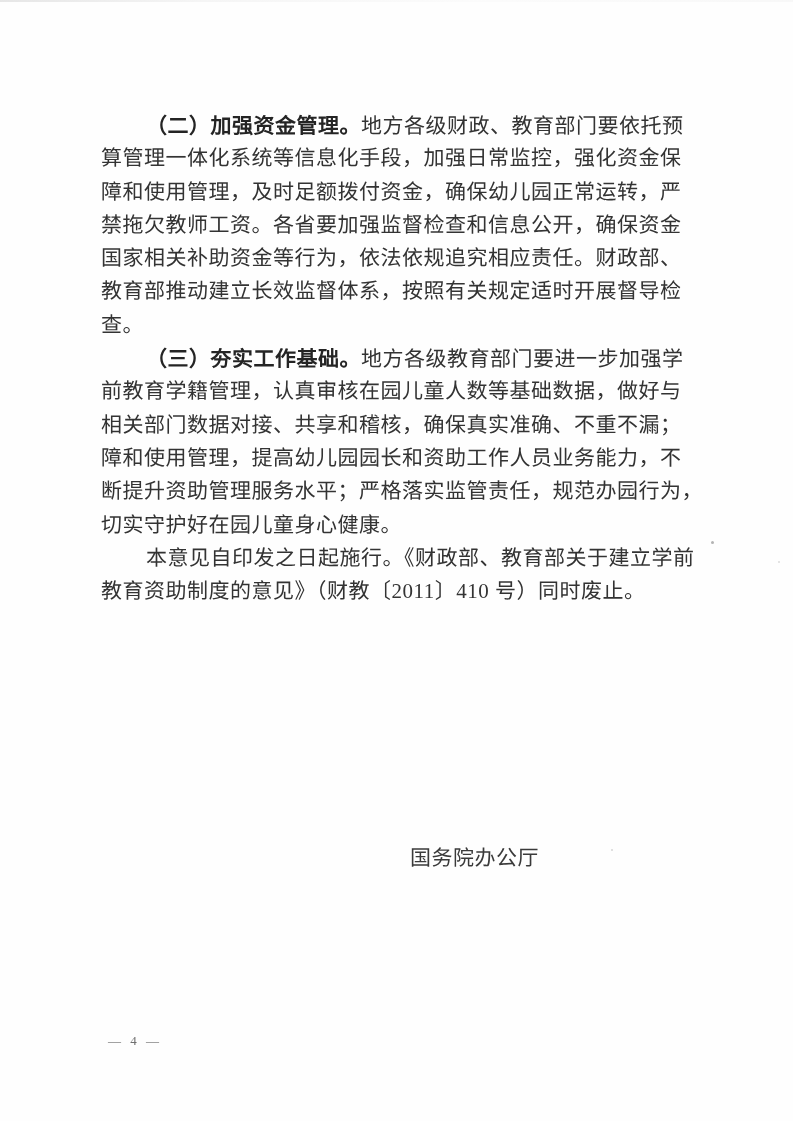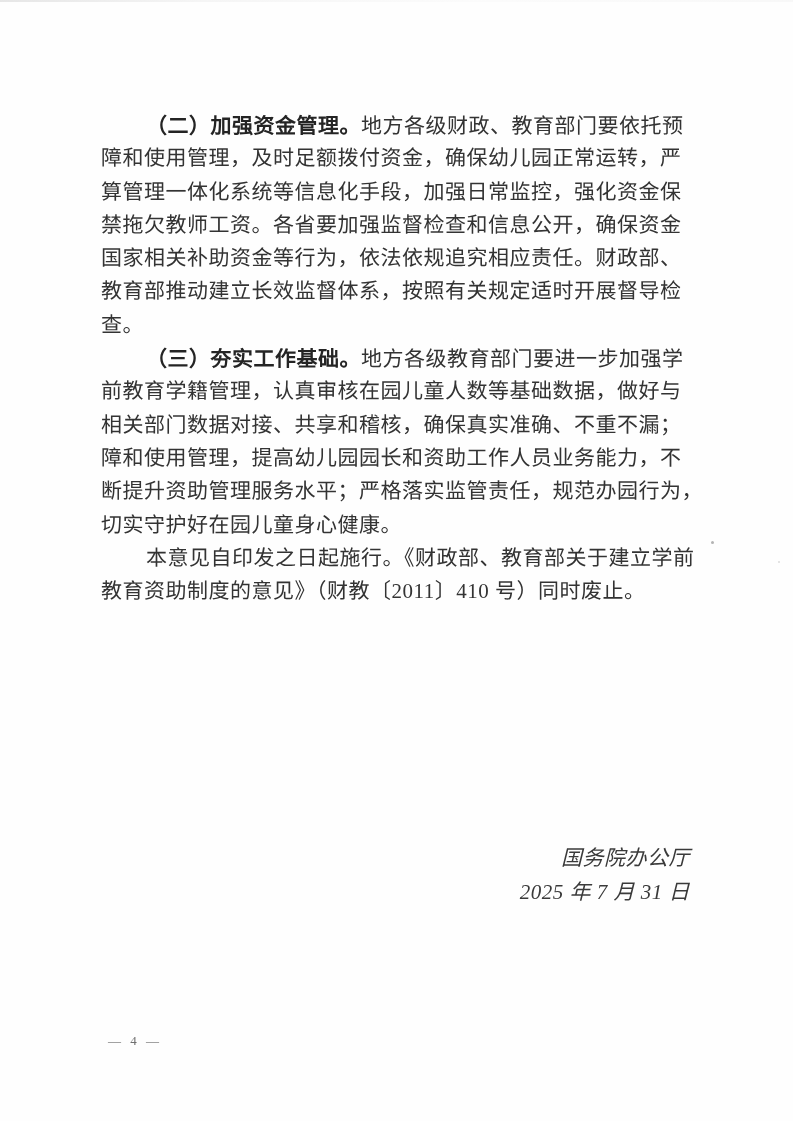--- a/index.html
+++ b/index.html
@@ -44,26 +44,25 @@
   .head {
     font-weight: 700;
     font-family: "Liberation Sans", "DejaVu Sans", sans-serif;
     color: #242424;
   }
   .signature {
     position: absolute;
     left: 410px;
     top: 841px;
     width: 280px;
-    text-align: right;
+    text-align: left;
     font-size: 21px;
     line-height: 34px;
     letter-spacing: 0.5px;
     color: #3a3a3a;
-    font-style: italic;
   }
   .footer {
     position: absolute;
     left: 108px;
     top: 1033px;
     font-size: 13px;
     letter-spacing: 3px;
     color: #6f6f6f;
   }
   .speck {
@@ -78,22 +77,22 @@
 </head>
 <body>
 
 <div class="page">
   <div class="scan-edge"></div>
 
   <div class="doc-body">
 
     <div>
       <div class="line first-line"><span class="head">（二）加强资金管理。</span><span>地方各级财政、教育部门要依托预</span></div>
+      <div class="line">算管理一体化系统等信息化手段，加强日常监控，强化资金保</div>
       <div class="line">障和使用管理，及时足额拨付资金，确保幼儿园正常运转，严</div>
-      <div class="line">算管理一体化系统等信息化手段，加强日常监控，强化资金保</div>
       <div class="line">禁拖欠教师工资。各省要加强监督检查和信息公开，确保资金</div>
       <div class="line">国家相关补助资金等行为，依法依规追究相应责任。财政部、</div>
       <div class="line">教育部推动建立长效监督体系，按照有关规定适时开展督导检</div>
       <div class="line">查。</div>
     </div>
 
     <div>
       <div class="line first-line"><span class="head">（三）夯实工作基础。</span><span>地方各级教育部门要进一步加强学</span></div>
       <div class="line">前教育学籍管理，认真审核在园儿童人数等基础数据，做好与</div>
       <div class="line">相关部门数据对接、共享和稽核，确保真实准确、不重不漏；</div>
@@ -105,21 +104,20 @@
 
     <div>
       <div class="line first-line"><span>本意见自印发之日起施行。《财政部、教育部关于建立学前</span></div>
       <div class="line">教育资助制度的意见》（财教〔2011〕410 号）同时废止。</div>
     </div>
 
   </div>
 
   <div class="signature">
     <div>国务院办公厅</div>
-    <div>2025 年 7 月 31 日</div>
   </div>
 
   <div class="footer">— 4 —</div>
 
   <div class="speck speck-1"></div>
   <div class="speck speck-2"></div>
   <div class="speck speck-3"></div>
 </div>
 
 </body></html>

